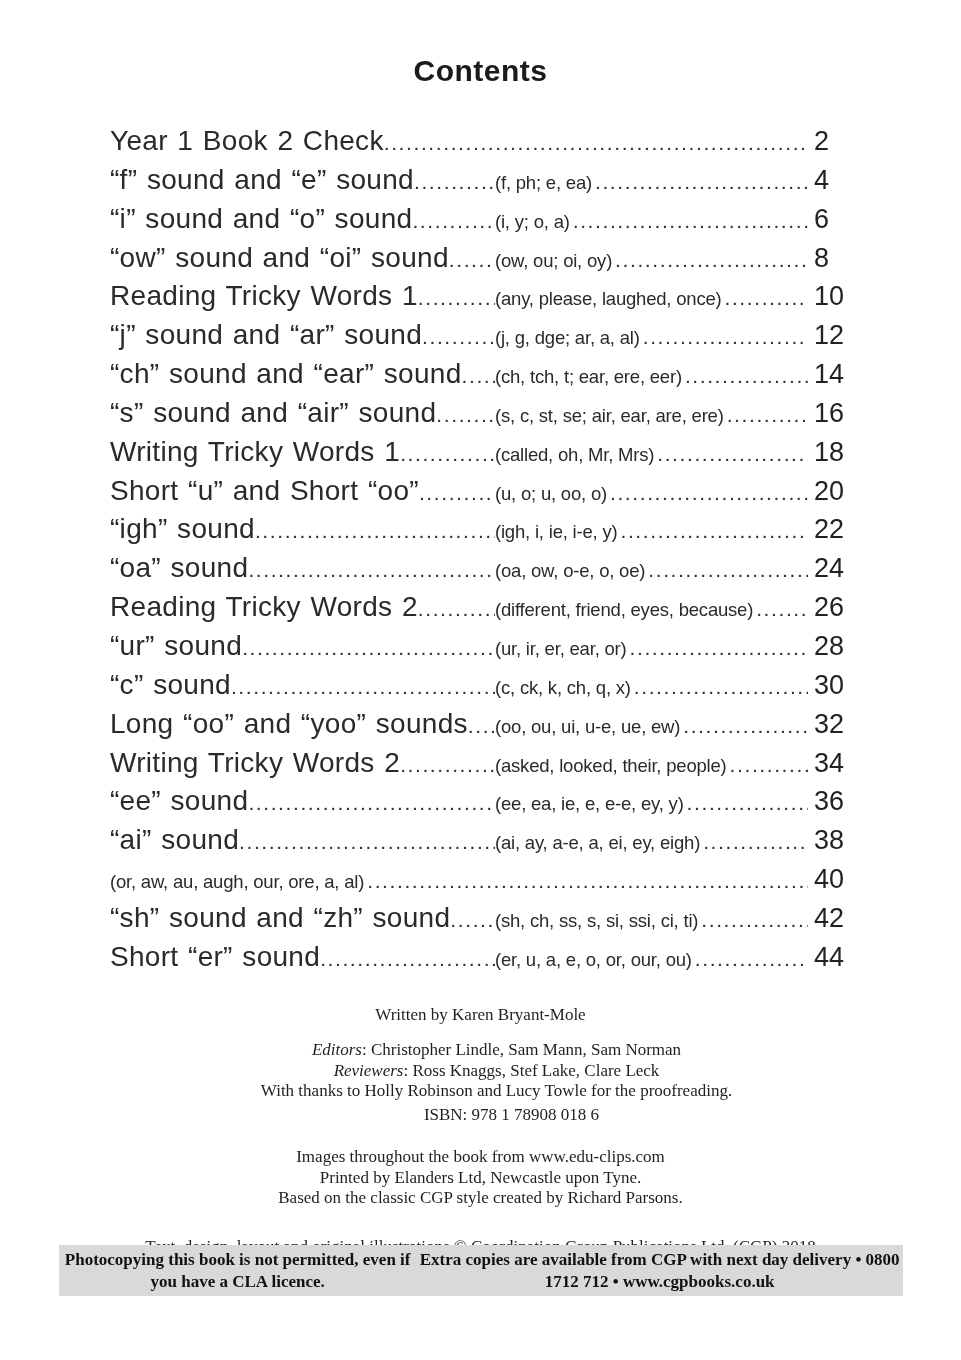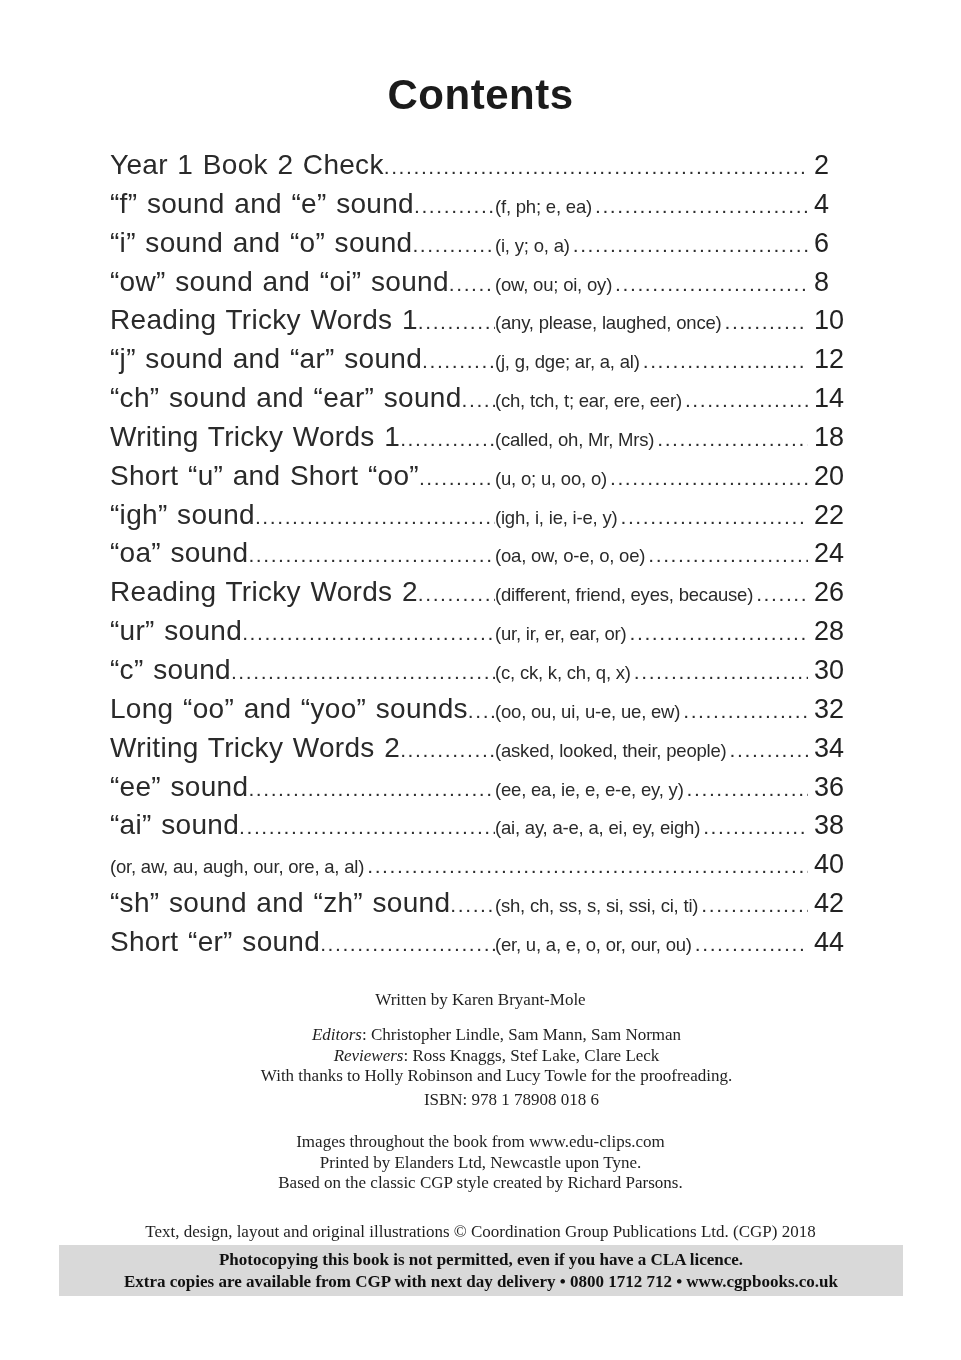--- a/index.html
+++ b/index.html
@@ -1,22 +1,22 @@
 <!DOCTYPE html>
 <html><head>
 <meta charset="utf-8">
 <style>
   * { margin: 0; padding: 0; box-sizing: border-box; }
   html, body { width: 961px; height: 1360px; background: #ffffff; position: relative;
                font-family: "Liberation Sans", sans-serif; color: #262626; }
 
   .page-title {
-    margin-top: 70px;
+    margin-top: 46px;
     text-align: center;
-    font-size: 42px;
+    font-size: 30px;
     line-height: 50px;
     font-weight: bold;
     letter-spacing: 0.5px;
     color: #1b1b1b;
   }
 
   .toc { margin: 28px 116px 0 110px; }
   .row { display: flex; align-items: baseline; line-height: 34.85px; white-space: nowrap; }
   .t { font-size: 28px; letter-spacing: 0.3px; word-spacing: 1.5px; flex: 0 0 auto; color: #2a2a2a; }
   .lead { flex: 0 0 385px; display: flex; align-items: baseline; min-width: 0; overflow: hidden; }
@@ -33,21 +33,21 @@
   .written { margin-top: 26px; }
   .editors-block { margin-top: 15px; margin-left: 32px; }
   .isbn-line { margin-top: 3px; padding-left: 30px; }
   .images-block { margin-top: 22px; }
   .copyright-block { margin-top: 28px; }
   .ital { font-style: italic; }
 
   .footer-bar {
     position: absolute; left: 59px; top: 1245px; width: 844px; height: 51px;
     background: #d9d9d9;
-    display: flex; flex-direction: column; justify-content: center; align-items: center;
+    display: flex; flex-direction: row; justify-content: center; align-items: center;
   }
   .footer-bar .fline {
     font-family: "Liberation Serif", serif; font-weight: bold;
     font-size: 17px; line-height: 22px; color: #111111; text-align: center;
   }
 </style>
 </head>
 <body>
 
 <h1 class="page-title">Contents</h1>
@@ -113,20 +113,29 @@
   <div class="row">
     <span class="lead">
         <span class="t">“ch” sound and “ear” sound</span>
         <span class="dots"></span>
       </span>
     <span class="paren">(ch, tch, t; ear, ere, eer)</span>
     <span class="dots"></span>
     <span class="pg">14</span>
   </div>
 
+  <div class="row">
+    <span class="lead">
+        <span class="t">“s” sound and “air” sound</span>
+        <span class="dots"></span>
+      </span>
+    <span class="paren">(s, c, st, se; air, ear, are, ere)</span>
+    <span class="dots"></span>
+    <span class="pg">16</span>
+  </div>
 
   <div class="row">
     <span class="lead">
         <span class="t">Writing Tricky Words 1</span>
         <span class="dots"></span>
       </span>
     <span class="paren">(called, oh, Mr, Mrs)</span>
     <span class="dots"></span>
     <span class="pg">18</span>
   </div>

